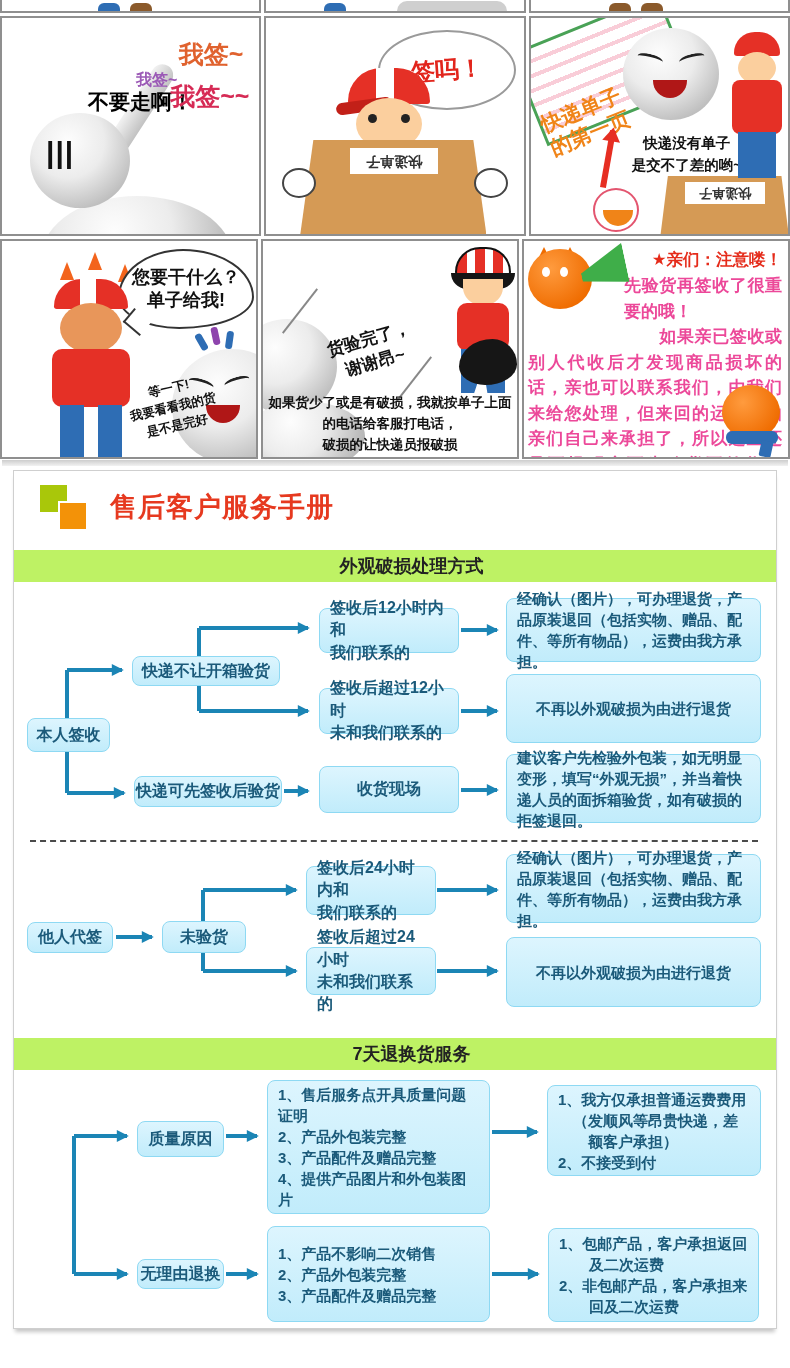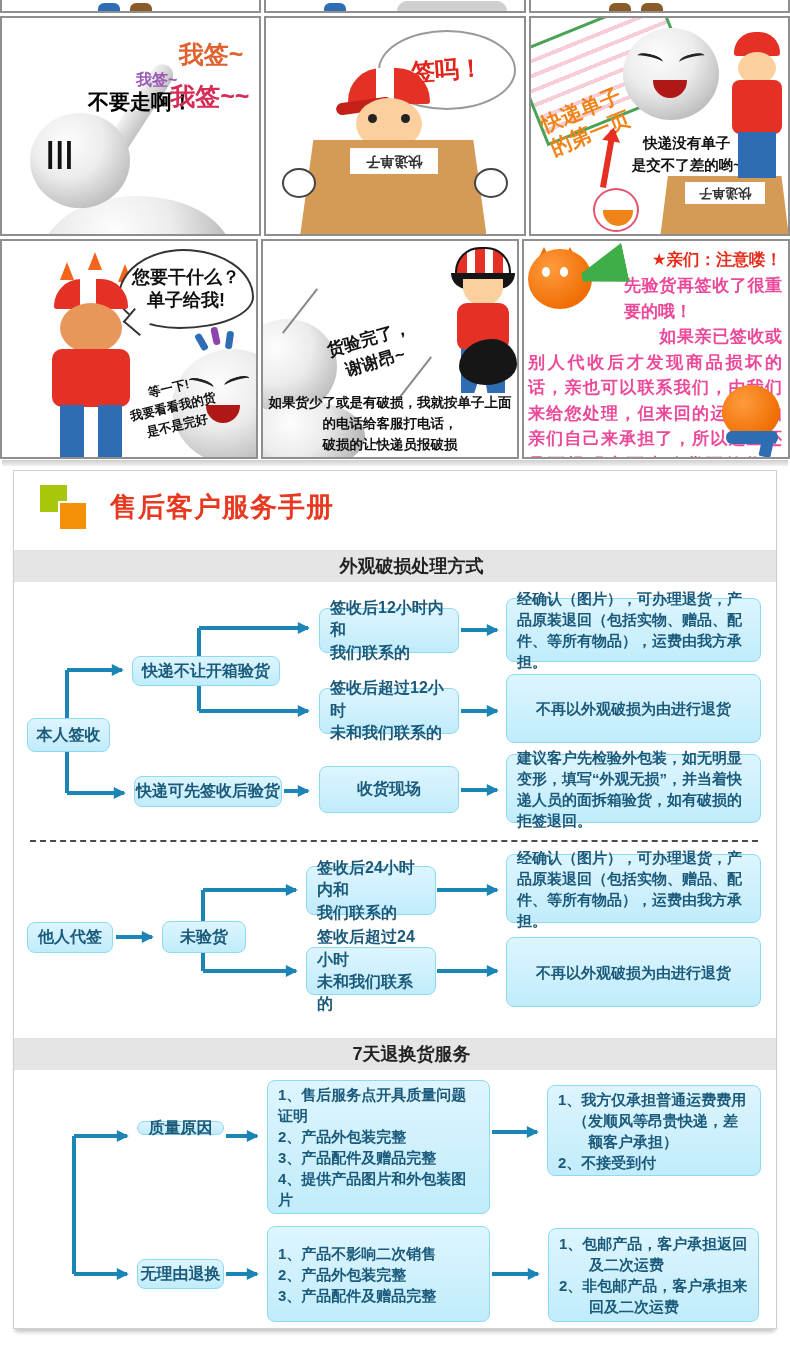--- a/index.html
+++ b/index.html
@@ -104,21 +104,21 @@
   .p6-cry .ball { position:absolute; left:2px; top:0; width:58px; height:54px; border-radius:50%; background:radial-gradient(circle at 36% 32%, #ff9b3e, #ef6c00 75%); }
   .p6-cry .scarf { position:absolute; left:6px; top:46px; width:52px; height:13px; background:#2e6db4; border-radius:6px; }
   .p6-cry .tail { position:absolute; left:40px; top:56px; width:12px; height:16px; background:#2e6db4; border-radius:2px; transform:rotate(12deg); }
 
   
   .manual { position:absolute; left:13px; top:470px; width:764px; background:#fff; border:1px solid #cfcfcf; box-shadow:0 5px 4px -2px #c6c6c6; }
   .m-title { height:79px; position:relative; }
   .sq1 { position:absolute; left:26px; top:14px; width:27px; height:27px; background:#a9c70a; }
   .sq2 { position:absolute; left:44px; top:30px; width:30px; height:30px; background:#f39208; border:2px solid #fff; }
   .m-title h1 { position:absolute; left:96px; top:18px; font-size:27px; color:#e6391f; letter-spacing:1px; }
-  .banner { height:32px; background:#e5e5e5; display:flex; align-items:center; justify-content:center; font-size:18px; font-weight:bold; color:#222;padding-left:33px; }
+  .banner { height:32px; background:#bef264; display:flex; align-items:center; justify-content:center; font-size:18px; font-weight:bold; color:#222;padding-left:33px; }
   .banner.b2 { height:32px; margin-top:10px; }
   .flow { position:relative; }
   .flow1 { height:446px; }
   .flow2 { height:258px; }
   .flow svg.wires { position:absolute; left:0; top:0; }
   .fbox { position:absolute; background:linear-gradient(180deg,#ddf5fe 0%,#c1ecfb 100%); border:1px solid #8ed9f3; border-radius:8px; color:#1b5a7a; font-weight:bold; display:flex; align-items:center; justify-content:center; text-align:center; font-size:16px; line-height:1.4; }
   .fbox.la { justify-content:flex-start; text-align:left; padding:5px 10px; font-size:15px; }
   .fbox.sm { font-size:16px; }
   .dashline { position:absolute; left:16px; right:18px; top:258px; border-top:2px dashed #4a4a4a; }
 </style>
@@ -339,21 +339,21 @@
         <path d="M60 66 V204"></path>
         <path d="M60 66 H113" marker-end="url(#ah)"></path>
         <path d="M60 204 H113" marker-end="url(#ah)"></path>
         <path d="M212 66 H243" marker-end="url(#ah)"></path>
         <path d="M478 62 H523" marker-end="url(#ah)"></path>
         <path d="M212 204 H243" marker-end="url(#ah)"></path>
         <path d="M478 204 H524" marker-end="url(#ah)"></path>
       </g>
     </svg>
 
-    <div class="fbox sm" style="left:123px;top:51px;width:87px;height:14px">质量原因</div>
+    <div class="fbox sm" style="left:123px;top:51px;width:87px;height:36px">质量原因</div>
     <div class="fbox la ml" style="left:253px;top:10px;width:223px;height:134px">1、售后服务点开具质量问题证明
 2、产品外包装完整
 3、产品配件及赠品完整
 4、提供产品图片和外包装图片</div>
     <div class="fbox la ml" style="left:533px;top:15px;width:214px;height:91px">1、我方仅承担普通运费费用
 　（发顺风等昂贵快递，差
 　　额客户承担）
 2、不接受到付</div>
     <div class="fbox sm" style="left:123px;top:189px;width:87px;height:30px">无理由退换</div>
     <div class="fbox la ml" style="left:253px;top:156px;width:223px;height:96px">1、产品不影响二次销售

